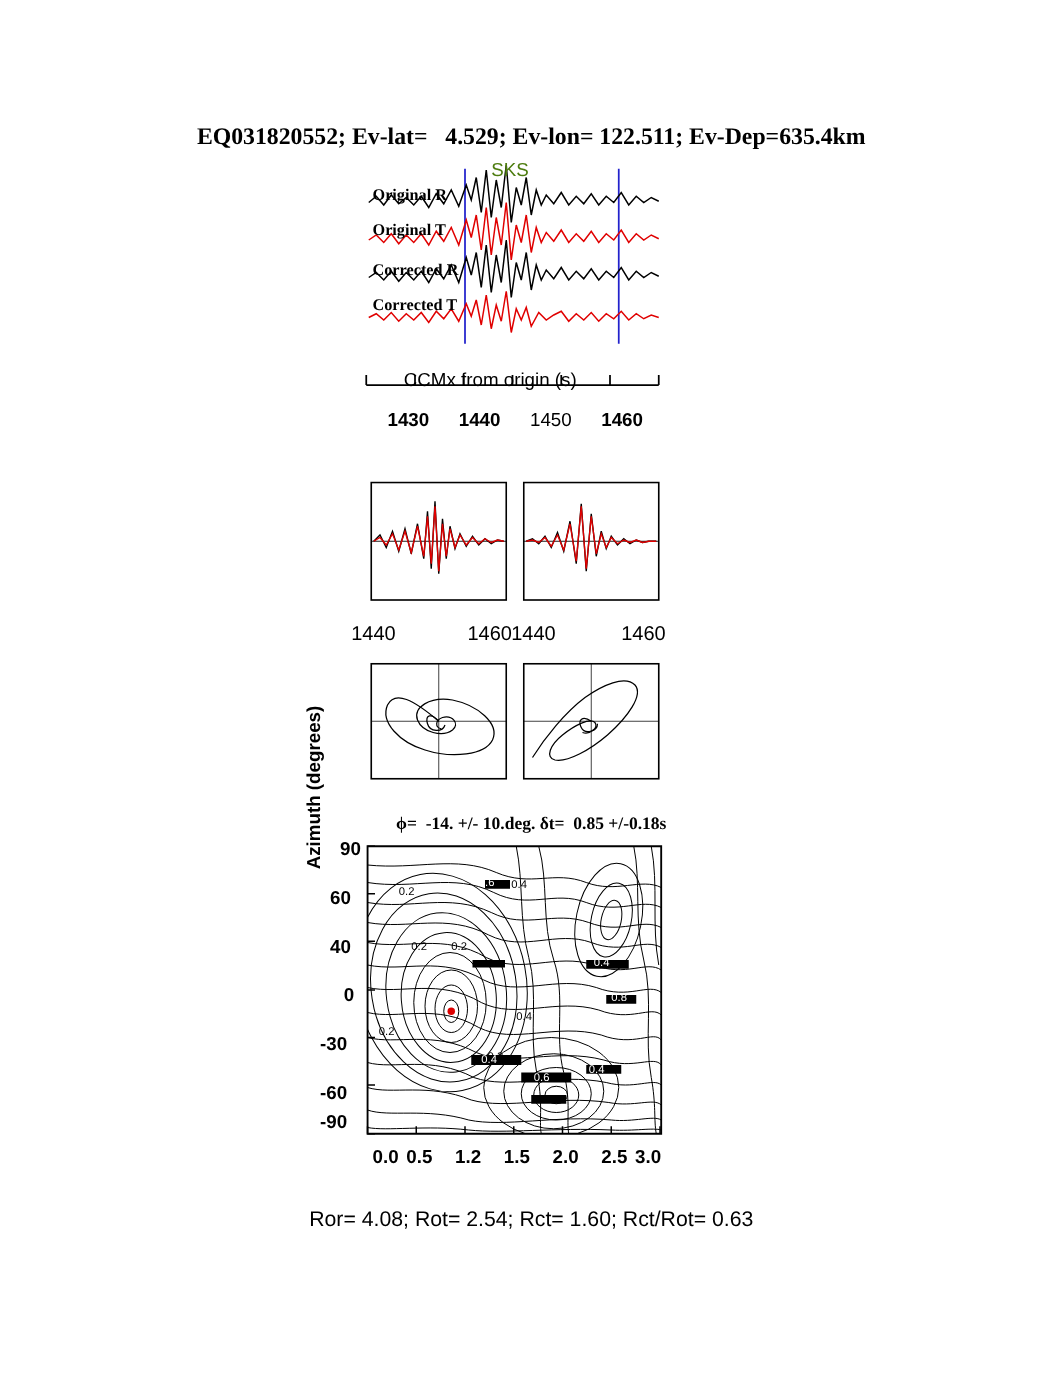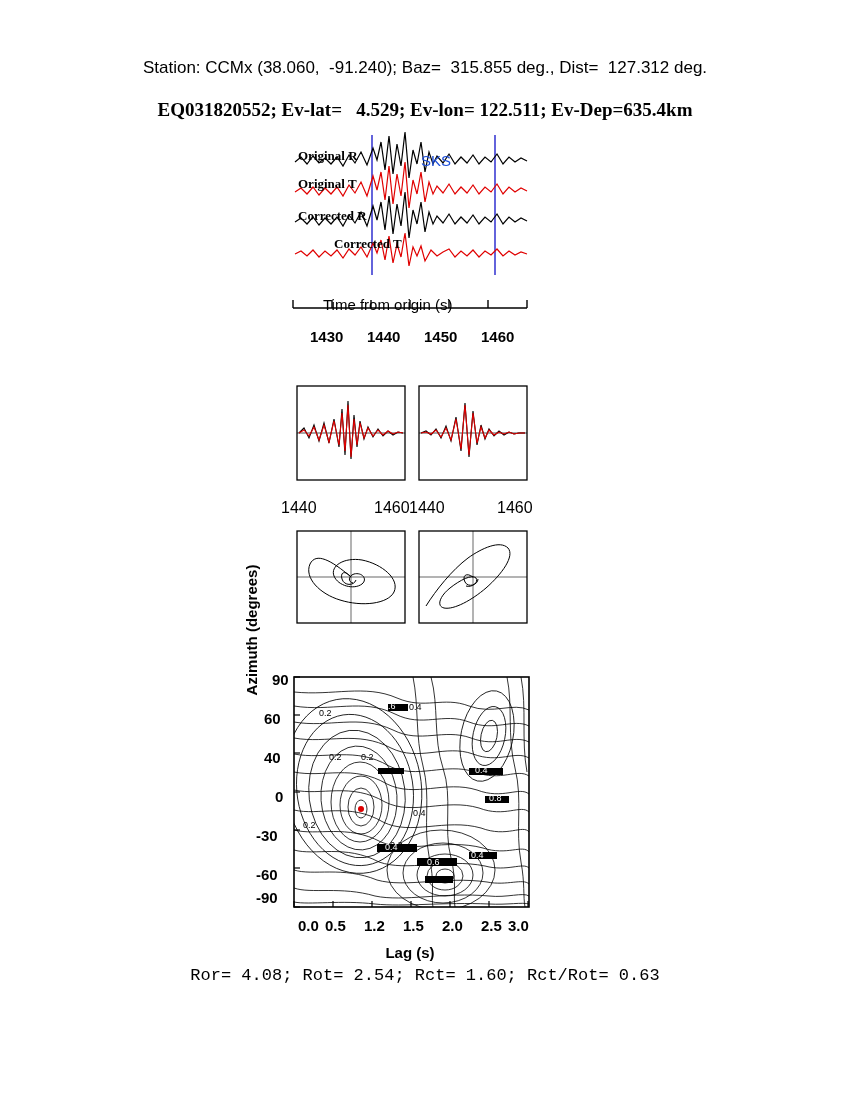--- a/index.html
+++ b/index.html
@@ -46,26 +46,25 @@
   }
   .wave-label {
     position: absolute;
     font-family: "Liberation Serif", serif;
     font-size: 13px;
     font-weight: bold;
     white-space: nowrap;
   }
   .sks-label {
     position: absolute;
-    color: #1d4ed8;
-    font-family: "Liberation Sans", sans-serif;
-    font-size: 15px;
-    left: 136px;
+    color: #4d7c0f;
+    font-family: "Liberation Sans", sans-serif;
+    font-size: 15px;
+    left: 108px;
     top: -2px;
-    margin-top: 24px;
   }
   .axis-caption {
     position: absolute;
     font-size: 15px;
     font-family: "Liberation Sans", sans-serif;
     white-space: nowrap;
   }
   
   .mid-tick-label {
     position: absolute;
@@ -106,39 +105,38 @@
     text-align: center;
     font-size: 15px;
     font-weight: bold;
     font-family: "Liberation Sans", sans-serif;
   }
   .footer {
     position: absolute;
     top: 966px; left: 0; width: 850px;
     text-align: center;
     font-size: 17px;
-    font-family: Liberation Mono, monospace;
+    font-family: Liberation Sans, sans-serif;
     white-space: pre;
   }
   svg { display:block; }
 </style>
 </head>
 <body>
 
 <div class="page">
 
-  <div class="hdr-line1">Station: CCMx (38.060,  -91.240); Baz=  315.855 deg., Dist=  127.312 deg.</div>
   <div class="hdr-line2">EQ031820552; Ev-lat=   4.529; Ev-lon= 122.511; Ev-Dep=635.4km</div>
 
   <div id="wave-panel">
     <div class="sks-label">SKS</div>
     <div class="wave-label" style="left:13px; top:18px;">Original R</div>
     <div class="wave-label" style="left:13px; top:46px;">Original T</div>
     <div class="wave-label" style="left:13px; top:78px;">Corrected R</div>
-    <div class="wave-label" style="left:13px; top:106px;margin-left:36px;">Corrected T</div>
+    <div class="wave-label" style="left:13px; top:106px;">Corrected T</div>
 
     <svg width="250" height="230" viewBox="0 0 250 230">
 
       <line x1="87" y1="5" x2="87" y2="145" stroke="#2222cc" stroke-width="1.4"></line>
       <line x1="210" y1="5" x2="210" y2="145" stroke="#2222cc" stroke-width="1.4"></line>
 
       <polyline fill="none" stroke="#000000" stroke-width="1.2" points="10,32 16,27 22,34 28,26 34,33 40,28 46,34 52,27 58,36 64,25 70,33 76,22 82,35 88,18 92,30 96,12 100,40 104,6 108,44 112,14 116,36 120,2 124,48 128,20 132,34 136,12 140,42 144,22 148,34 152,26 158,33 164,24 170,34 176,27 182,33 188,25 194,34 200,27 206,32 212,24 218,34 224,27 230,32 236,28 242,31"></polyline>
 
       <polyline fill="none" stroke="#e00000" stroke-width="1.2" points="10,62 16,58 22,64 28,57 34,65 40,58 46,64 52,57 58,66 64,55 70,63 76,52 82,66 88,46 92,60 96,42 100,70 104,36 108,74 112,44 116,66 120,32 124,78 128,50 132,64 136,42 140,72 144,52 148,64 152,56 158,63 164,54 170,64 176,57 182,63 188,55 194,64 200,57 206,62 212,54 218,64 224,57 230,62 236,58 242,61"></polyline>
 
@@ -149,24 +147,24 @@
       <line x1="8" y1="178" x2="242" y2="178" stroke="#000" stroke-width="1.4"></line>
       <line x1="8" y1="178" x2="8" y2="170" stroke="#000" stroke-width="1.4"></line>
       <line x1="47" y1="178" x2="47" y2="170" stroke="#000" stroke-width="1.4"></line>
       <line x1="86" y1="178" x2="86" y2="170" stroke="#000" stroke-width="1.4"></line>
       <line x1="125" y1="178" x2="125" y2="170" stroke="#000" stroke-width="1.4"></line>
       <line x1="164" y1="178" x2="164" y2="170" stroke="#000" stroke-width="1.4"></line>
       <line x1="203" y1="178" x2="203" y2="170" stroke="#000" stroke-width="1.4"></line>
       <line x1="242" y1="178" x2="242" y2="170" stroke="#000" stroke-width="1.4"></line>
     </svg>
 
-    <div class="axis-caption" style="left:38px; top:166px;">Time from origin (s)</div>
+    <div class="axis-caption" style="left:38px; top:166px;">CCMx from origin (s)</div>
     <div class="axis-caption" style="left:25px; top:198px; font-weight:bold;">1430</div>
     <div class="axis-caption" style="left:82px; top:198px; font-weight:bold;">1440</div>
-    <div class="axis-caption" style="left:139px; top:198px; font-weight:bold;">1450</div>
+    <div class="axis-caption" style="left:139px; top:198px; font-weight:normal;">1450</div>
     <div class="axis-caption" style="left:196px; top:198px; font-weight:bold;">1460</div>
   </div>
 
   <svg style="position:absolute; left:296px; top:385px;" width="110" height="96">
     <rect x="1" y="1" width="108" height="94" fill="none" stroke="#000" stroke-width="1.3"></rect>
     <line x1="1" y1="48" x2="109" y2="48" stroke="#000" stroke-width="0.7"></line>
     <polyline fill="none" stroke="#000000" stroke-width="1.1" points="3,48 8,43 13,53 18,40 23,56 28,38 33,58 38,34 43,62 46,24 49,70 52,16 55,74 58,30 61,62 64,36 68,54 72,42 77,52 82,44 87,51 92,46 97,50 102,47 107,48"></polyline>
     <polyline fill="none" stroke="#e00000" stroke-width="1.1" points="3,48 8,45 13,51 18,42 23,55 28,40 33,57 38,36 43,60 46,28 49,66 52,20 55,72 58,34 61,60 64,38 68,53 72,43 77,51 82,45 87,50 92,46 97,49 102,47 107,48"></polyline>
   </svg>
 
@@ -191,23 +189,23 @@
   </svg>
 
   <svg style="position:absolute; left:418px; top:530px;" width="110" height="94">
     <rect x="1" y="1" width="108" height="92" fill="none" stroke="#000" stroke-width="1.3"></rect>
     <line x1="1" y1="47" x2="109" y2="47" stroke="#000" stroke-width="0.6"></line>
     <line x1="55" y1="1" x2="55" y2="93" stroke="#000" stroke-width="0.6"></line>
     <path d="M8,76 C18,60 34,40 50,28 C64,18 82,10 90,18 C97,26 84,44 68,58 C54,70 36,80 26,78 C18,76 22,66 32,58 C42,50 54,44 58,48 C61,52 54,58 48,56" fill="none" stroke="#000" stroke-width="1.0"></path>
     <path d="M55,47 C48,42 44,46 47,52 C50,58 60,55 60,49" fill="none" stroke="#000" stroke-width="1.0"></path>
   </svg>
 
+  <div id="contour-title">ϕ=  -14. +/- 10.deg. δt=  0.85 +/-0.18s</div>
 
   <div id="ylabel-rot">Azimuth (degrees)</div>
-  <div id="xlabel-lag">Lag (s)</div>
 
   <div class="c-tick" style="left:272px; top:671px;">90</div>
   <div class="c-tick" style="left:264px; top:710px;">60</div>
   <div class="c-tick" style="left:264px; top:749px;">40</div>
   <div class="c-tick" style="left:275px; top:788px;">0</div>
   <div class="c-tick" style="left:256px; top:827px;">-30</div>
   <div class="c-tick" style="left:256px; top:866px;">-60</div>
   <div class="c-tick" style="left:256px; top:889px;">-90</div>
 
   <div class="c-tick" style="left:298px; top:917px;">0.0</div>

